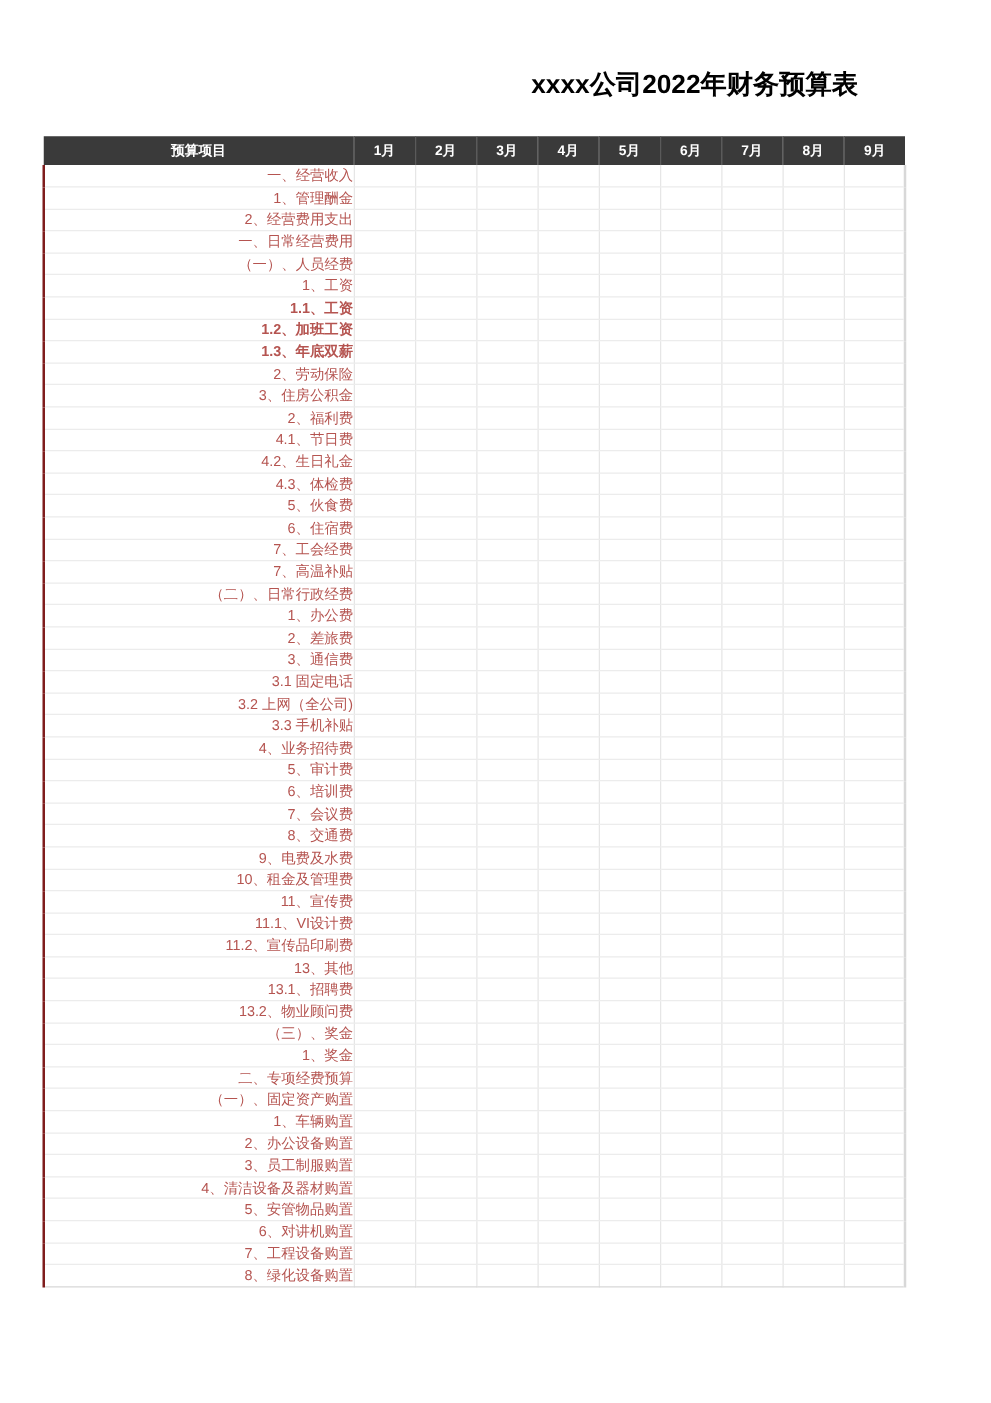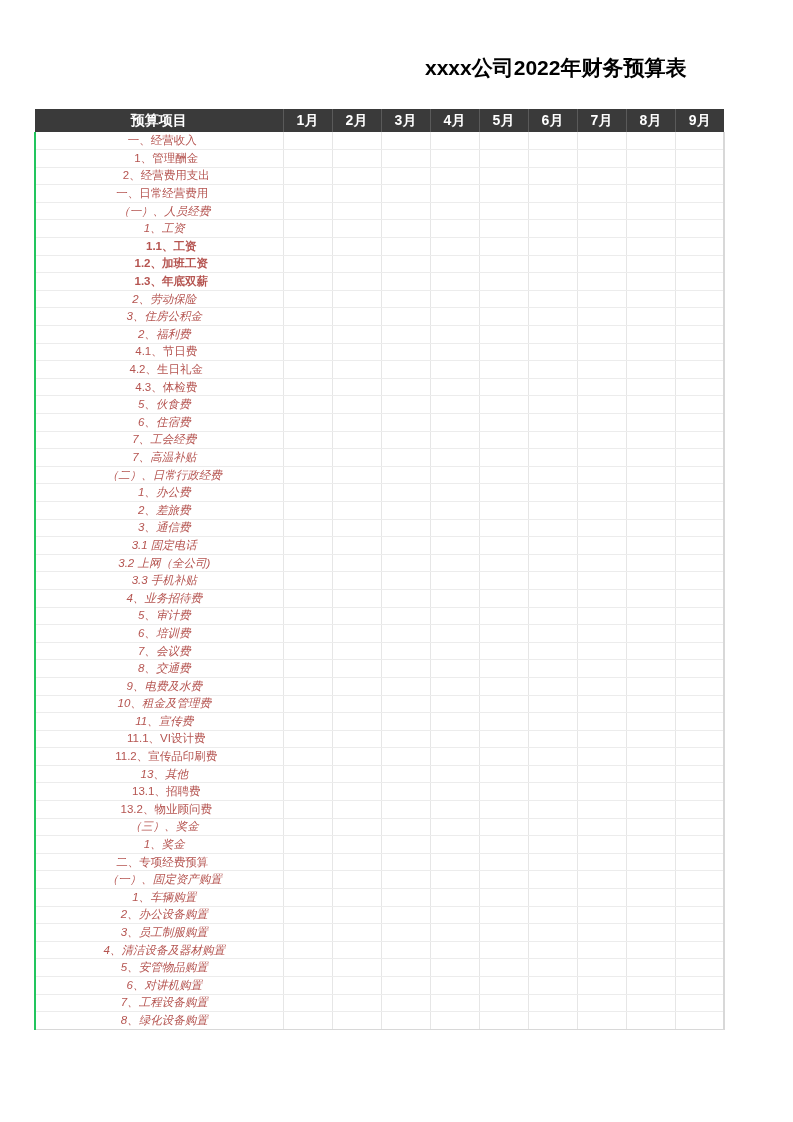--- a/index.html
+++ b/index.html
@@ -39,21 +39,21 @@
     table-layout: fixed;
   }
 
   #budget-sheet col.c-item   { width: 248px; }
   #budget-sheet col.c-month  { width: 49px; }
 
   
   #budget-sheet thead th {
     background: #3a3a3a;
     color: #ffffff;
-    font-size: 14px;
+    font-size: 11px;
     font-weight: bold;
     height: 23px;
     padding: 0;
     text-align: center;
     vertical-align: middle;
     border-right: 1px solid #5a5a5a;
     box-sizing: border-box;
   }
   #budget-sheet thead th:last-child { border-right: none; margin-top: 41px; }
   #budget-sheet thead th.item-head  { text-align: center; }
@@ -65,38 +65,38 @@
     font-size: 11.5px;
     color: #b55450;
     border-right: 1px solid #e6e6e6;
     border-bottom: 1px solid #ececec;
     vertical-align: middle;
     white-space: nowrap;
     overflow: hidden;
     box-sizing: border-box;
   }
   #budget-sheet tbody td.item-cell {
-    border-left: 2px solid #22c55e;
+    border-left: 2px solid #7f1d1d;
     border-right: 1px solid #e6e6e6;
-    text-align: center;
+    text-align: right;
     margin-left: 30px;
   }
   #budget-sheet tbody td.value-cell {
     background: #ffffff;
   }
   #budget-sheet tbody td.value-cell:last-child {
     border-right: 2px solid #d8d8d8;
   }
   #budget-sheet tbody tr:last-child td {
     border-bottom: 1px solid #d8d8d8;
   }
 
   
   .lvl-0 { padding-left: 6px !important; }
-  .lvl-1 { padding-left: 10px !important; font-style: italic; }
+  .lvl-1 { padding-left: 10px !important; }
   .lvl-2 { padding-left: 14px !important; }
   .lvl-3 { padding-left: 24px !important; font-weight: bold; }
 </style>
 </head>
 <body>
 
 <div id="doc-title">xxxx公司2022年财务预算表</div>
 
 <table id="budget-sheet">
   <colgroup id="sheet-colgroup">

